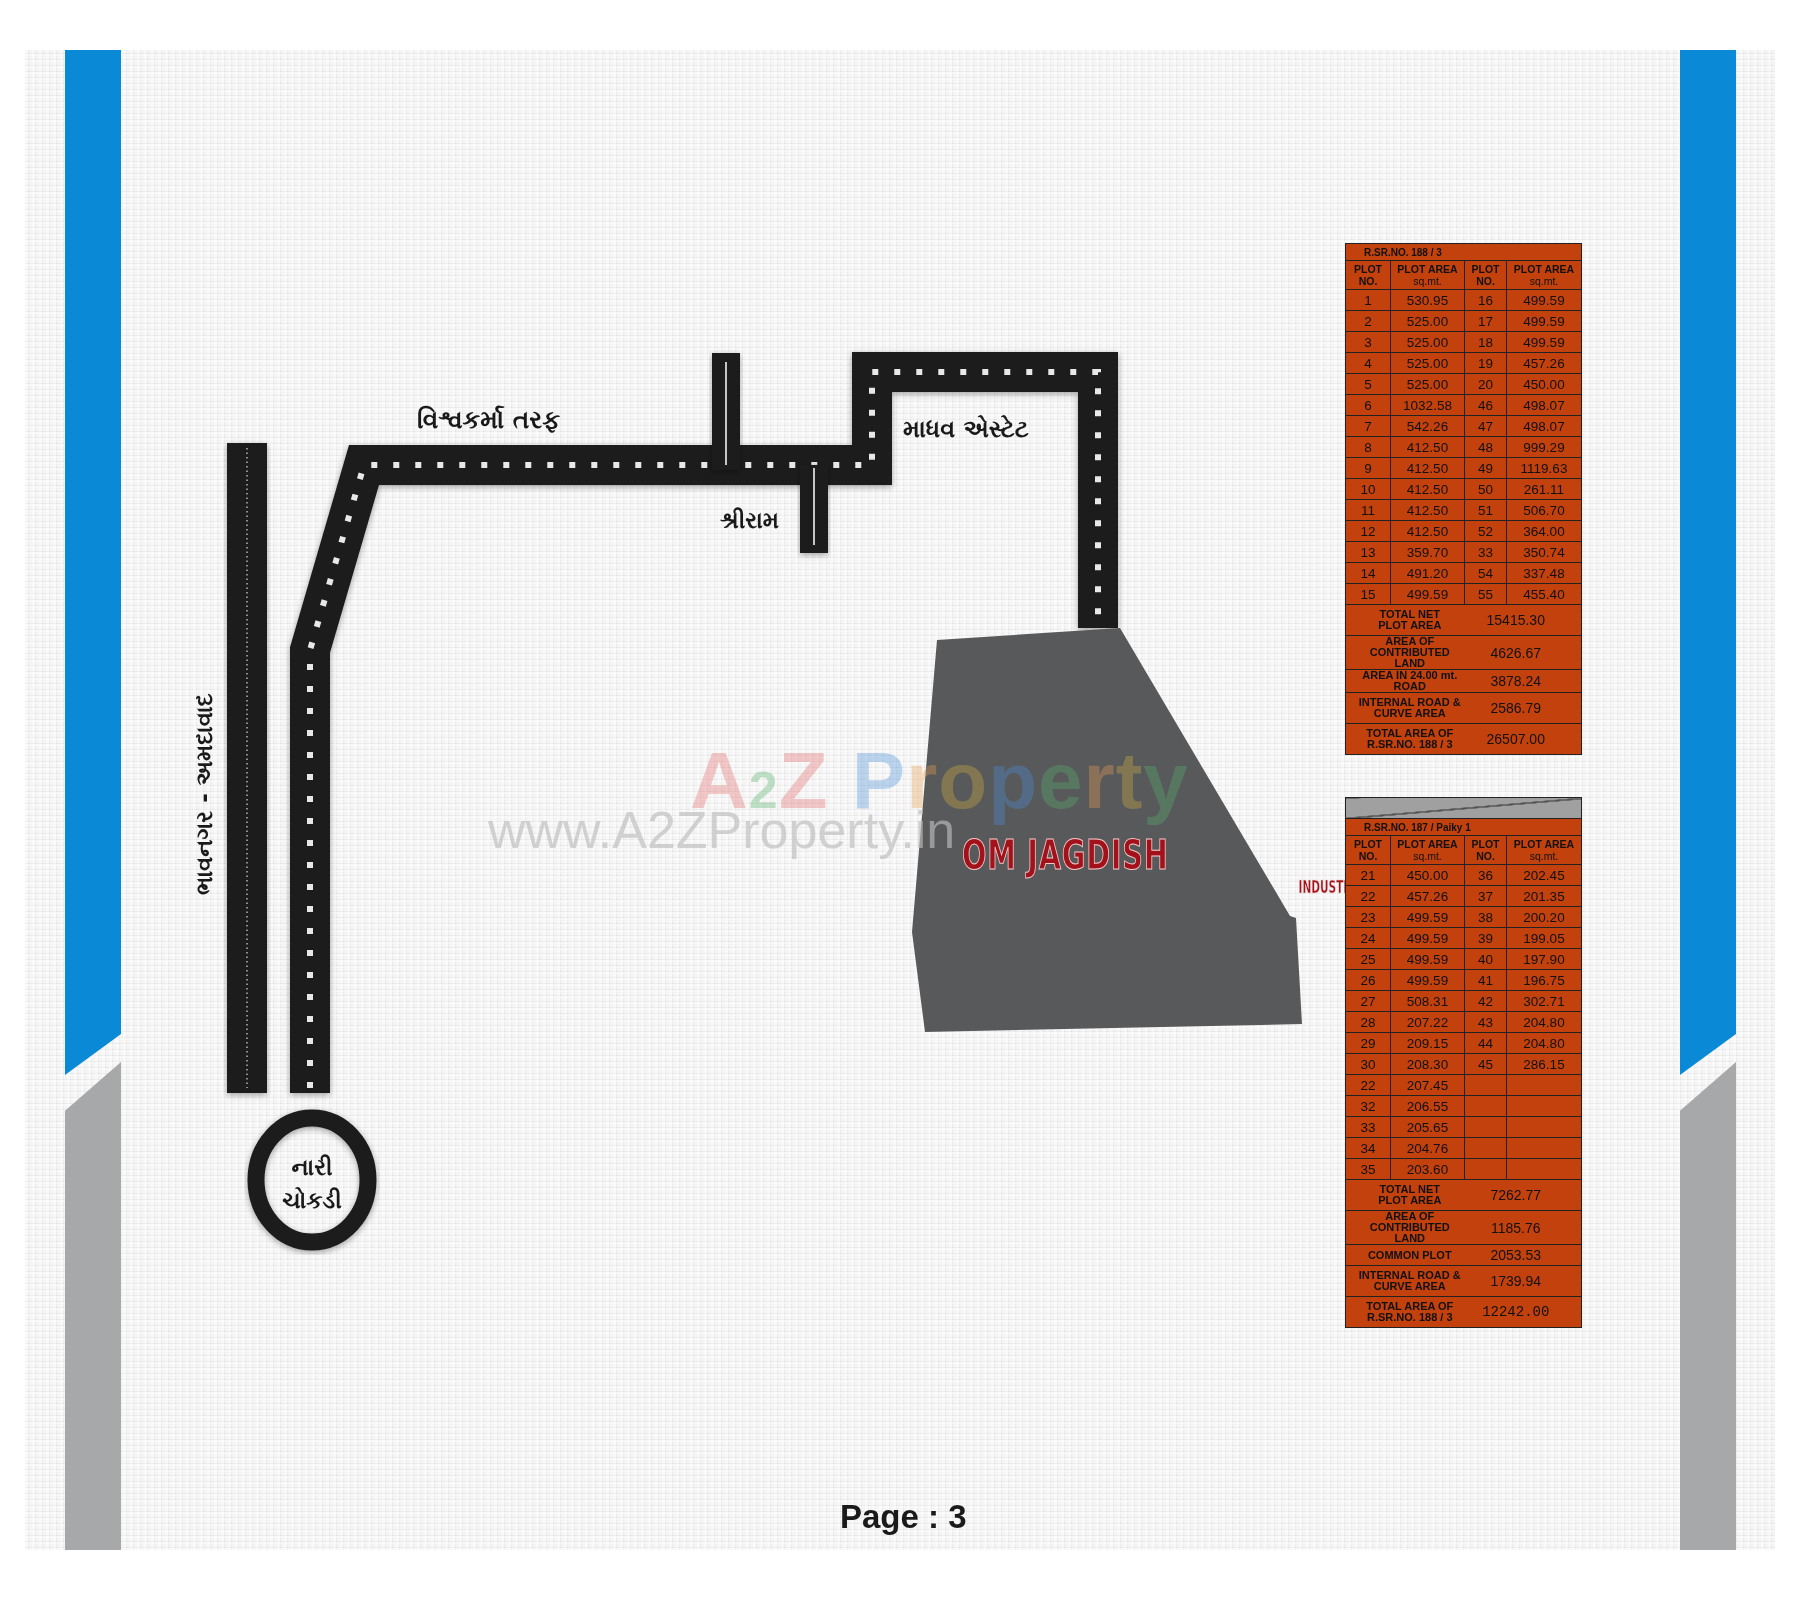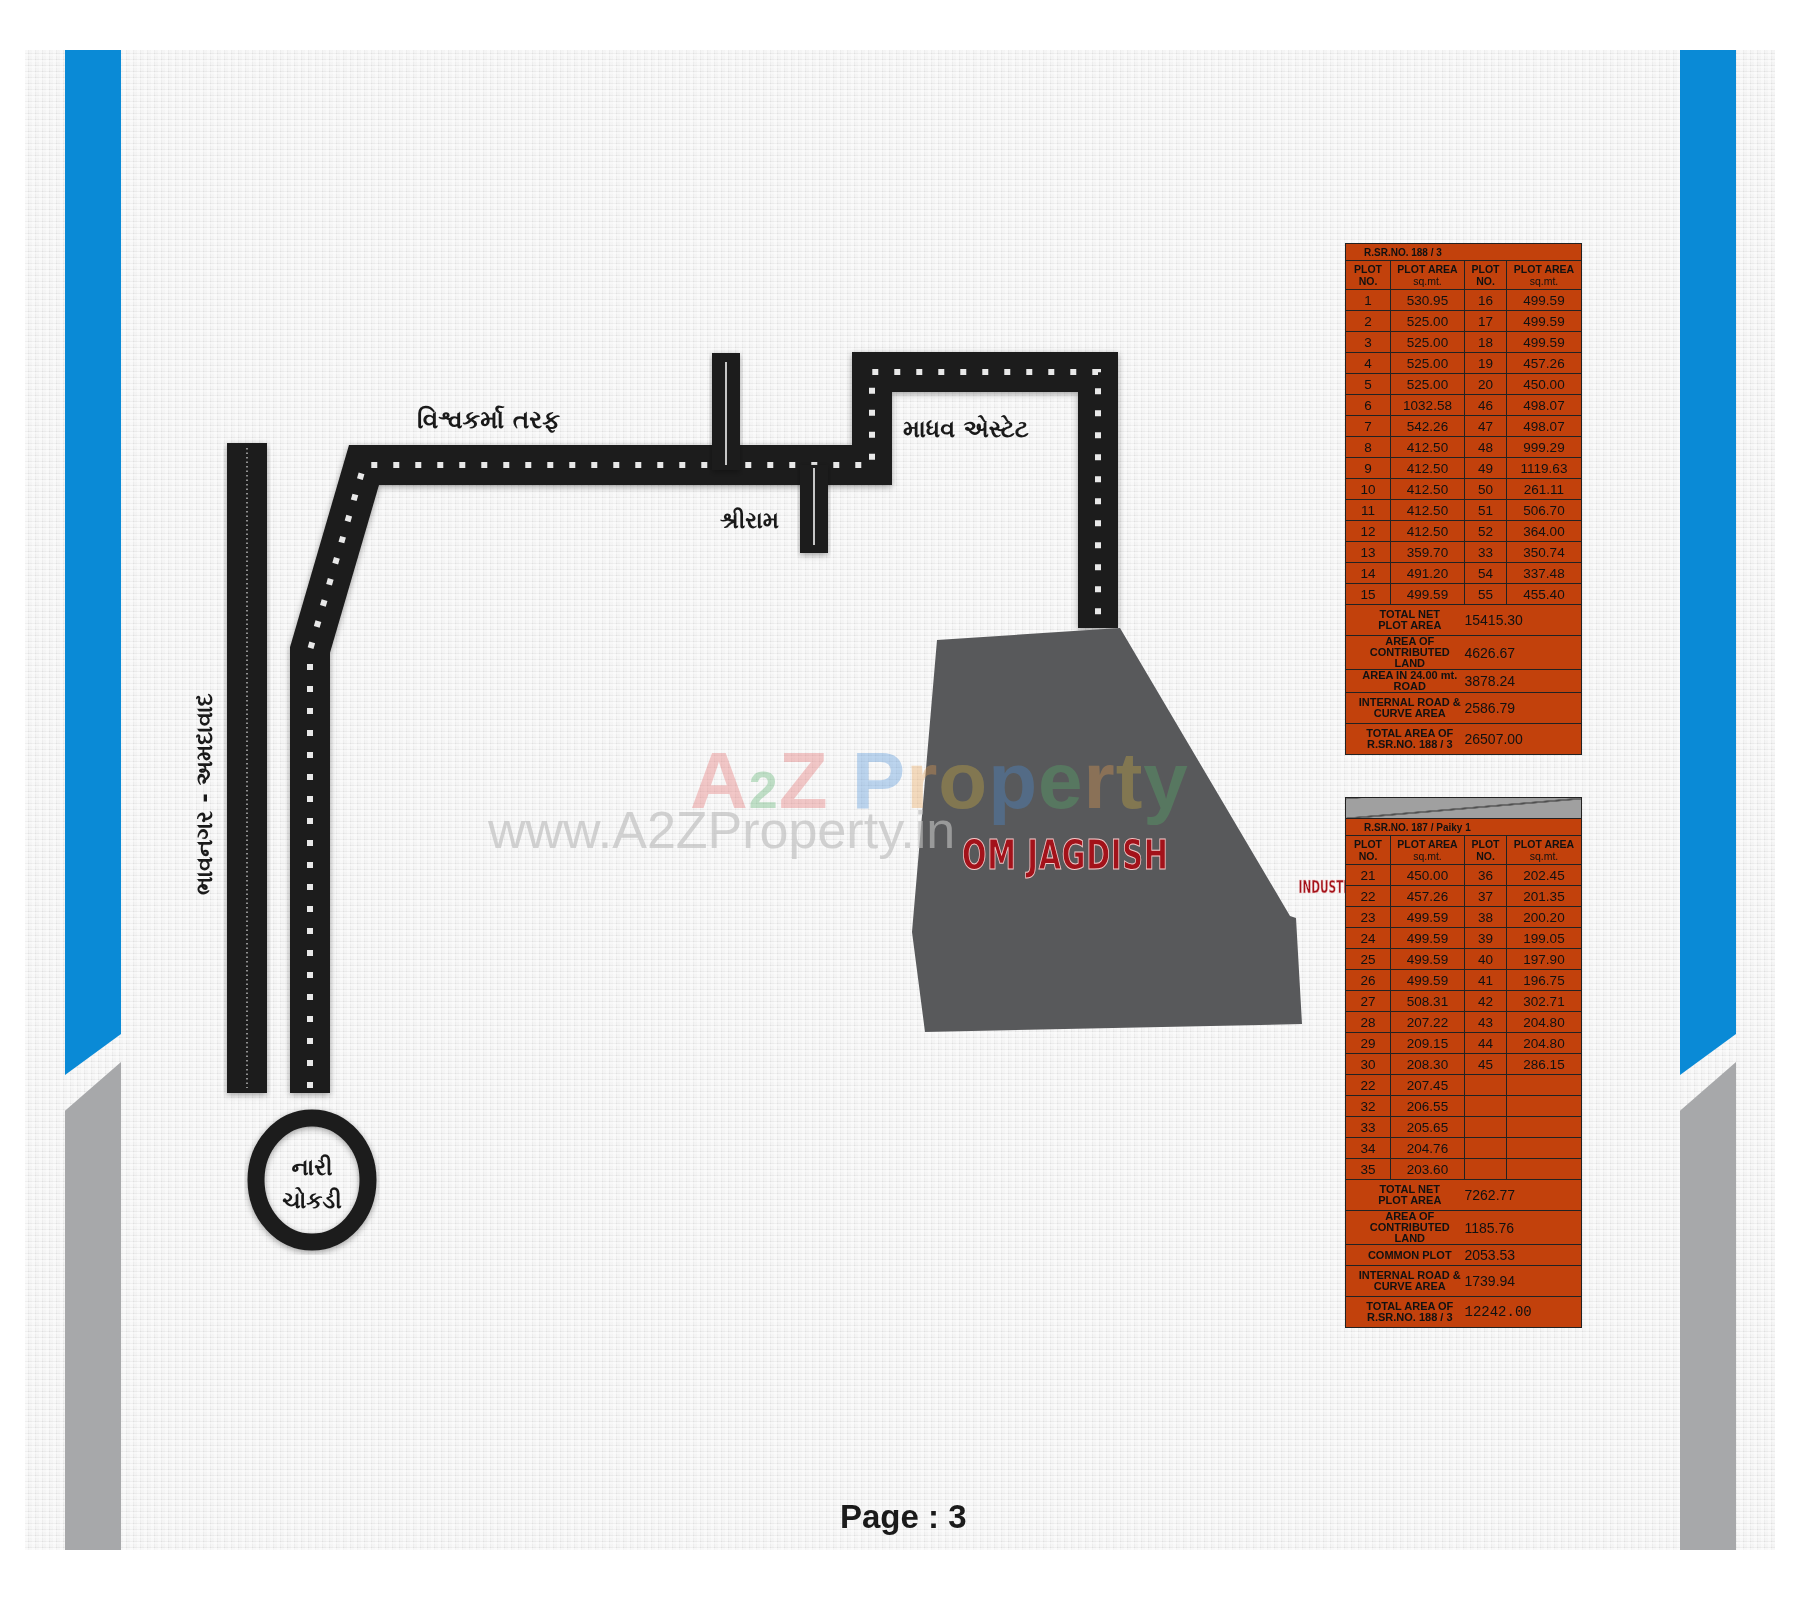--- a/index.html
+++ b/index.html
@@ -27,21 +27,21 @@
   .brand .t2 { font-family:"DejaVu Sans", sans-serif; font-weight:bold; font-size:17px; color:#a3121a;
                transform:scaleX(0.62); transform-origin:right top; display:block; -webkit-text-stroke:0.5px #f3c8c8;
                position:absolute; right:-168px; top:44px; white-space:nowrap; }
   .sheet-title { position:absolute; left:1350px; top:208px; font-size:19px; font-weight:bold; color:#111;margin-top:40px; }
   table.area { position:absolute; left:1345px; border-collapse:collapse; background:#c2410c; width:236px;
                font-family:"Liberation Sans", sans-serif; color:#111; table-layout:fixed; }
   table.area td { border:1.5px solid #222; padding:0; text-align:center; font-size:13.5px; height:20px; }
   table.area td.hd { font-size:10.5px; font-weight:bold; line-height:12px; height:28px; }
   table.area td.sec { font-size:10px; font-weight:bold; text-align:left; padding-left:18px; height:16px; }
   table.area td.sl { font-size:11px; font-weight:bold; text-align:center; padding-left:9px; line-height:11px; }
-  table.area td.sv { font-size:14px; text-align:left; padding-right:14px; }
+  table.area td.sv { font-size:14px; text-align:center; padding-right:14px; }
   .divider-row td { background:#9c9c9c; height:20px; position:relative; }
   .page-label { position:absolute; left:840px; top:1498px; font-size:33px; font-weight:bold; color:#1a1a1a; }
 </style>
 </head>
 <body>
 
 <div class="page"></div>
 
 <div class="sidebar bar-blue" style="left:65px; top:50px; height:1025px; clip-path:polygon(0 0,100% 0,100% 96%,0 100%); border-bottom-right-radius:10px;"></div>
 <div class="sidebar bar-gray" style="left:65px; top:1062px; height:488px; clip-path:polygon(100% 0,100% 100%,0 100%,0 10%);"></div>

